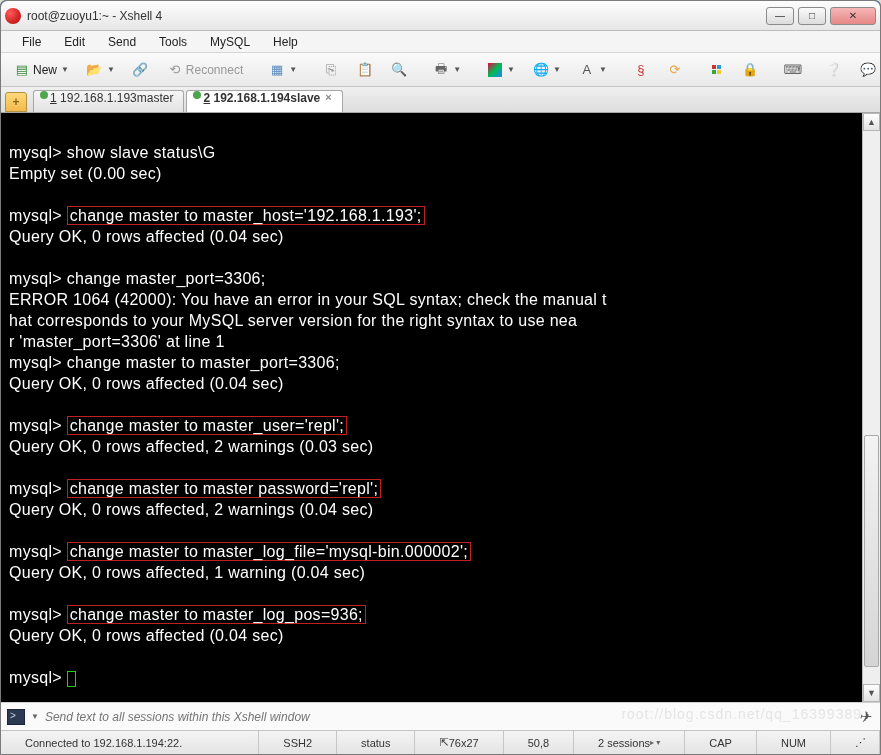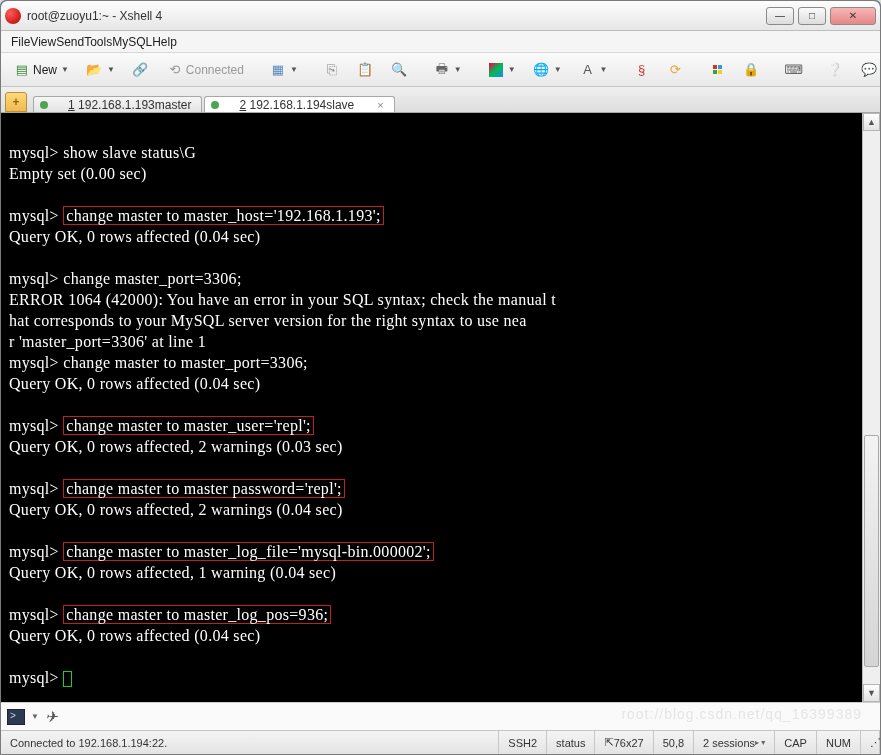--- a/index.html
+++ b/index.html
@@ -4,21 +4,21 @@
 <style>
 *{box-sizing:border-box;margin:0;padding:0}
 body{font-family:"Segoe UI",Tahoma,sans-serif;font-size:12px;background:#ece9d8;overflow:hidden}
 .window{width:881px;height:755px;background:#1d4ed8;border:1px solid #7a7a7a;border-radius:6px 6px 0 0;position:relative;display:flex;flex-direction:column;box-shadow:0 0 5px rgba(0,0,0,.2)}
 .titlebar{height:30px;background:linear-gradient(#fdfdfd,#e6e6e6);border-bottom:1px solid #bdbdbd;display:flex;align-items:center;padding:0 4px;border-radius:6px 6px 0 0}
 .titlebar .app-ico{width:16px;height:16px;margin-right:6px;background:radial-gradient(circle at 5px 5px,#ff5b5b,#b30000);border-radius:50%}
 .titlebar .title{flex:1;color:#333;font-size:12px}
 .winbtns{display:flex;gap:4px}
 .winbtn{width:28px;height:18px;border:1px solid #8a8a8a;border-radius:3px;background:linear-gradient(#fafafa,#dcdcdc);display:flex;align-items:center;justify-content:center;font-size:10px;color:#333}
 .winbtn.close{width:46px;background:linear-gradient(#f6b6b6,#e68787)}
-.menubar{height:22px;background:#f5f5f5;display:flex;align-items:center;padding:0 10px;gap:0;border-bottom:1px solid #d6d6d6;color:#222}
+.menubar{height:22px;background:#f5f5f5;display:flex;align-items:center;padding:0 21px;gap:23px;border-bottom:1px solid #d6d6d6;color:#222}
 .menubar span{cursor:default}
 .toolbar{height:34px;background:linear-gradient(#fafafa,#e9e9e9);border-bottom:1px solid #c5c5c5;display:flex;align-items:center;padding:0 6px;gap:4px}
 .tbtn{height:24px;padding:0 6px;display:flex;align-items:center;gap:3px;border:1px solid transparent;border-radius:3px}
 .tbtn .lbl{color:#222}
 .tdrop{font-size:8px;color:#555;margin-left:1px}
 .tsep{width:1px;height:22px;background:#c4c4c4;margin:0 2px}
 .ico{width:16px;height:16px;display:inline-flex;align-items:center;justify-content:center;font-size:13px}
 .ico-new{color:#3b8b3b}
 .ico-open{color:#d8a33e}
 .ico-link{color:#4a7fb5}
@@ -32,62 +32,62 @@
 .ico-red{color:#c33}
 .ico-refresh{color:#e9a43d}
 .ico-grid span{display:grid;grid-template-columns:4px 4px;gap:1px}
 .ico-grid i{width:4px;height:4px}
 .ico-lock{color:#c8a030}
 .ico-kb{color:#666}
 .ico-help{color:#3b7fc4}
 .ico-bub{color:#57b0e0}
 .tabbar{height:26px;background:linear-gradient(#f0f0f0,#dddddd);border-bottom:1px solid #a7a7a7;display:flex;align-items:flex-end;padding:0 4px;gap:2px}
 .addtab{width:22px;height:20px;background:linear-gradient(#ffd97a,#f2b94f);border:1px solid #b5923a;border-radius:3px 3px 0 0;display:flex;align-items:center;justify-content:center;color:#8a6a18;font-weight:bold;margin-right:4px}
-.tab{height:16px;padding:0 10px 0 6px;display:flex;align-items:center;gap:20px;background:linear-gradient(#f6f6f6,#e3e3e3);border:1px solid #a7a7a7;border-bottom:none;border-radius:3px 3px 0 0;color:#333}
-.tab.active{background:#fff;font-weight:normal}
+.tab{height:22px;padding:0 10px 0 6px;display:flex;align-items:flex-start;gap:2px;background:linear-gradient(#f6f6f6,#e3e3e3);border:1px solid #a7a7a7;border-bottom:none;border-radius:3px 3px 0 0;color:#333}
+.tab.active{background:#fff;font-weight:bold}
 .tab .dot{width:8px;height:8px;border-radius:50%;background:#4da64d}
 .tab .x{color:#888;font-size:11px;margin-left:3px}
 .tab u{text-decoration:underline}
 .terminal-wrap{flex:1;position:relative;background:#000;display:flex;overflow:hidden}
-.terminal{flex:1;background:#000;color:#fff;font-family:Liberation Serif, serif;font-size:16px;line-height:21px;padding:8px 4px 4px 8px;white-space:pre;overflow:hidden;position:relative;letter-spacing:0.3px}
+.terminal{flex:1;background:#000;color:#fff;font-family:Liberation Sans, sans-serif;font-size:16px;line-height:21px;padding:8px 4px 4px 8px;white-space:pre;overflow:hidden;position:relative;letter-spacing:0.3px}
 .hl{border:1px solid #c02020;padding:0 2px}
 .cursor{display:inline-block;width:9px;height:16px;border:1px solid #22cc22;vertical-align:middle}
 .vscroll{width:18px;background:#efefef;border-left:1px solid #bcbcbc;display:flex;flex-direction:column}
 .vscroll .arr{height:18px;background:linear-gradient(#fefefe,#e3e3e3);border:1px solid #b6b6b6;display:flex;align-items:center;justify-content:center;font-size:9px;color:#555}
 .vscroll .track{flex:1;position:relative}
 .vscroll .thumb{position:absolute;left:1px;right:1px;top:55%;height:42%;background:linear-gradient(#f3f3f3,#d5d5d5);border:1px solid #a9a9a9;border-radius:2px}
 .compose{height:28px;background:#fafafa;border-top:1px solid #cfcfcf;display:flex;align-items:center;padding:0 6px;gap:6px}
 .compose .cico{width:18px;height:16px;background:#2b3a52;border:1px solid #1b2738;position:relative}
 .compose .cico::after{content:">";position:absolute;left:2px;top:0;color:#ccd;font-size:10px}
 .compose .dd{font-size:8px;color:#666}
 .compose input{flex:1;border:none;background:transparent;font-style:italic;color:#9a9a9a;font-size:12px;outline:none}
 .compose .send{font-size:15px;color:#555;font-style:italic;padding-right:3px}
 .statusbar{height:24px;background:linear-gradient(#f4f4f4,#e4e4e4);border-top:1px solid #c4c4c4;display:flex;align-items:center;font-size:11px;color:#333}
-.statusbar .cell{padding:0 9px;border-right:1px solid #c6c6c6;height:100%;display:flex;align-items:center}
+.statusbar .cell{padding:0 24px;border-right:1px solid #c6c6c6;height:100%;display:flex;align-items:center}
 .statusbar .flex{flex:1}
 .watermark{position:absolute;right:18px;bottom:32px;color:rgba(190,190,190,0.35);font-size:14px;pointer-events:none;letter-spacing:1px}
 </style>
 </head>
 <body>
 
 <div class="window">
 
   <div class="titlebar">
     <div class="app-ico"></div>
     <div class="title">root@zuoyu1:~ - Xshell 4</div>
     <div class="winbtns">
       <div class="winbtn">—</div>
       <div class="winbtn">□</div>
       <div class="winbtn close">✕</div>
     </div>
   </div>
 
   <div class="menubar">
     <span>File</span>
-    <span>View</span>
+    <span>Edit</span>
     <span>Send</span>
     <span>Tools</span>
     <span>MySQL</span>
     <span>Help</span>
   </div>
 
   <div class="toolbar">
     <div class="tbtn">
         <span class="ico ico-new">▤</span>
         <span class="lbl">New</span>
@@ -95,21 +95,21 @@
       </div>
     <div class="tbtn">
         <span class="ico ico-open">📂</span>
         <span class="tdrop">▼</span>
       </div>
     <div class="tbtn">
         <span class="ico ico-link">🔗</span>
       </div>
     <div class="tbtn">
         <span class="ico ico-reconn">⟲</span>
-        <span class="lbl" style="color:#999">Connected</span>
+        <span class="lbl" style="color:#999">Reconnect</span>
       </div>
     <div class="tsep"></div>
     <div class="tbtn">
         <span class="ico ico-props">▦</span>
         <span class="tdrop">▼</span>
       </div>
     <div class="tsep"></div>
     <div class="tbtn">
         <span class="ico ico-copy">⎘</span>
       </div>
@@ -220,20 +220,21 @@
       <div class="track">
           <div class="thumb"></div>
         </div>
       <div class="arr">▼</div>
     </div>
   </div>
 
   <div class="compose">
     <span class="cico"></span>
     <span class="dd">▼</span>
+    <input type="text" placeholder="Send text to all sessions within this Xshell window" style="">
     <span class="send">✈</span>
   </div>
 
   <div class="statusbar">
     <div class="cell flex">Connected to 192.168.1.194:22.</div>
     <div class="cell">SSH2</div>
     <div class="cell">status</div>
     <div class="cell">
         <span>‭⇱ </span>
         <span>76x27</span>

